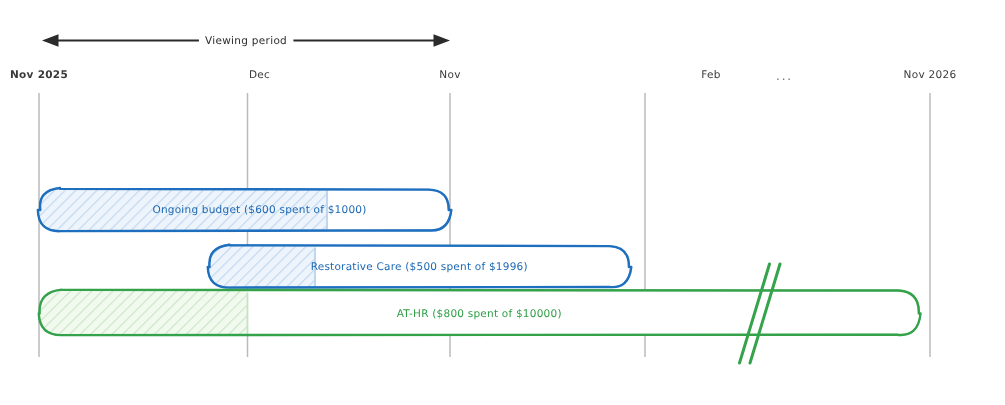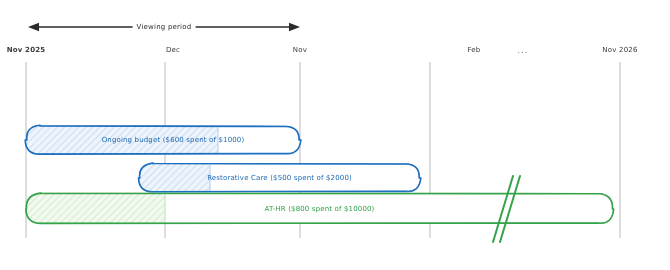--- a/index.html
+++ b/index.html
@@ -127,15 +127,15 @@
 
 <div id="overlay" style="position:absolute;left:0;top:0;width:670px;height:200px;">
     <div class="viewing-label" style="left: 164px; top: 27px;">Viewing period</div>
     <div class="tick-label" style="left: 26px; top: 46px; font-weight: bold;">Nov 2025</div>
     <div class="tick-label" style="left: 165px; top: 46px; padding-left: 16px;">Dec</div>
     <div class="tick-label" style="left: 300px; top: 46px;">Nov</div>
     <div class="tick-label" style="left: 430px; top: 46px; margin-left: 44px;">Feb</div>
     <div class="tick-label ellipsis" style="left: 523px; top: 46px;">...</div>
     <div class="tick-label" style="left: 620px; top: 46px; text-align: center;">Nov 2026</div>
     <div class="bar-label blue" style="left: 149px; top: 140px; margin-left: 24px;">Ongoing budget ($600 spent of $1000)</div>
-    <div class="bar-label blue" style="left: 279.5px; top: 178px;">Restorative Care ($500 spent of $2000)</div>
+    <div class="bar-label blue" style="left: 279.5px; top: 178px;">Restorative Care ($500 spent of $1996)</div>
     <div class="bar-label green" style="left: 319.5px; top: 209px;">AT-HR ($800 spent of $10000)</div>
   </div>
 
 </body></html>

